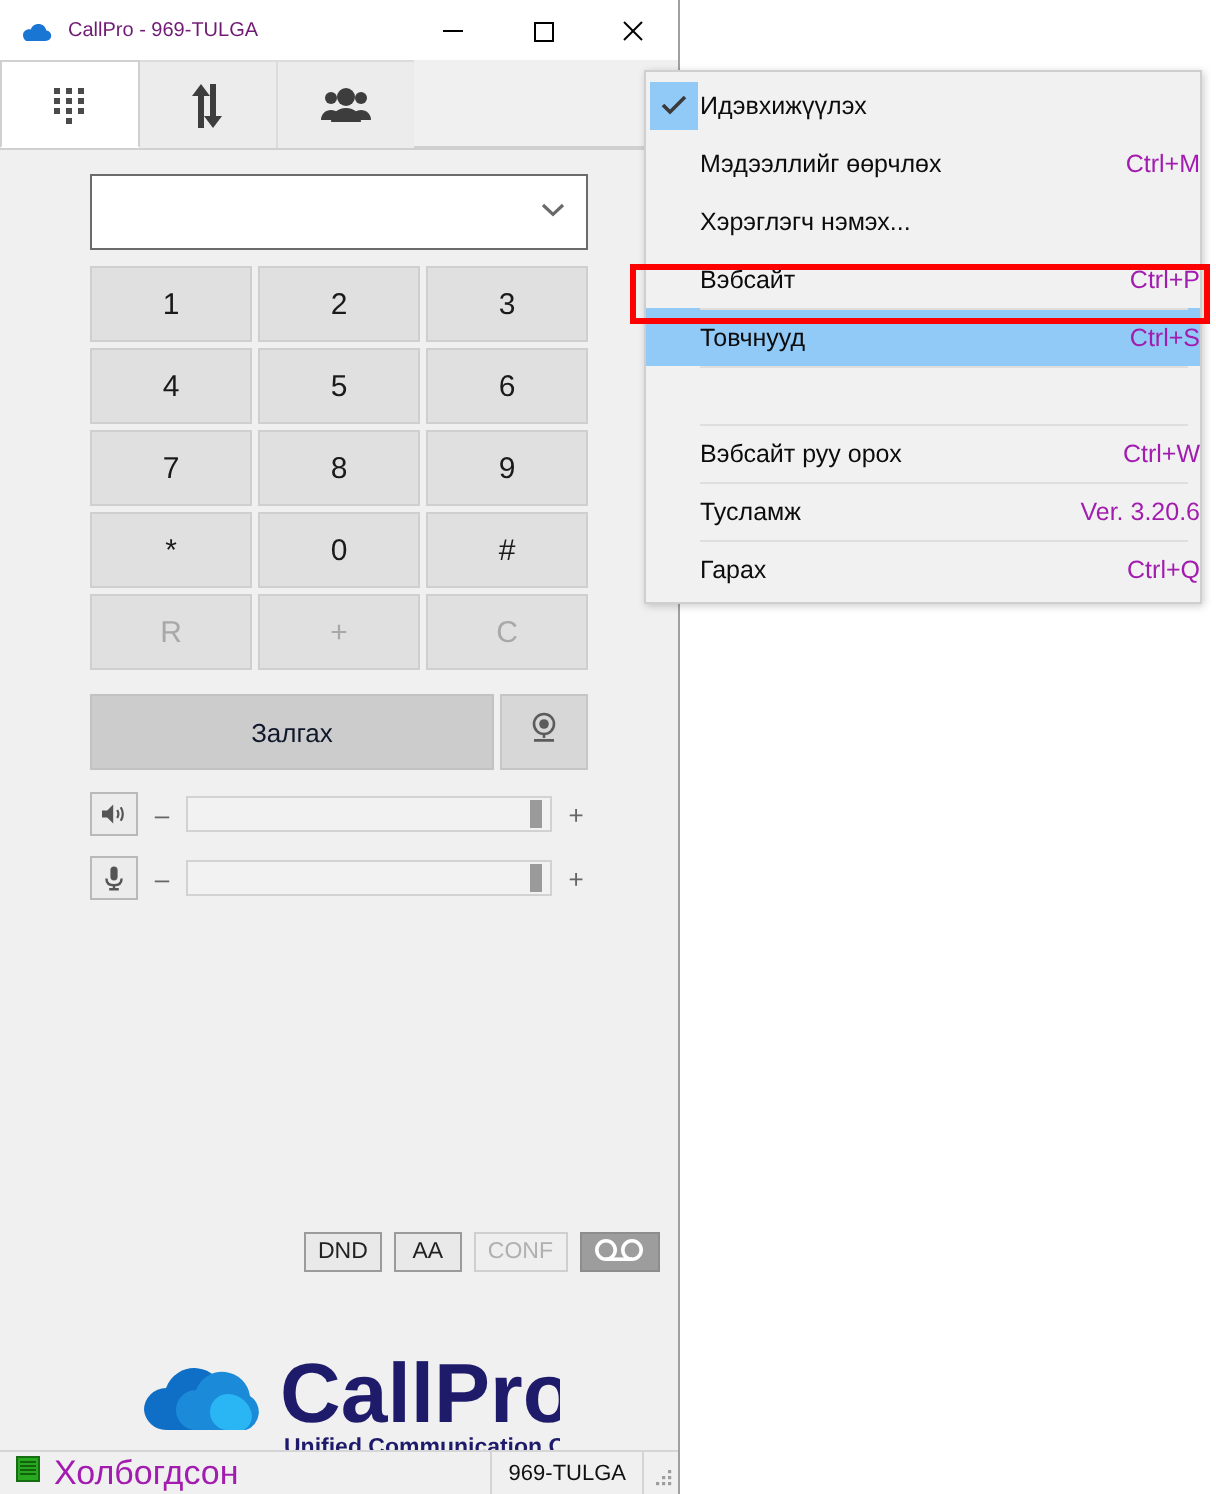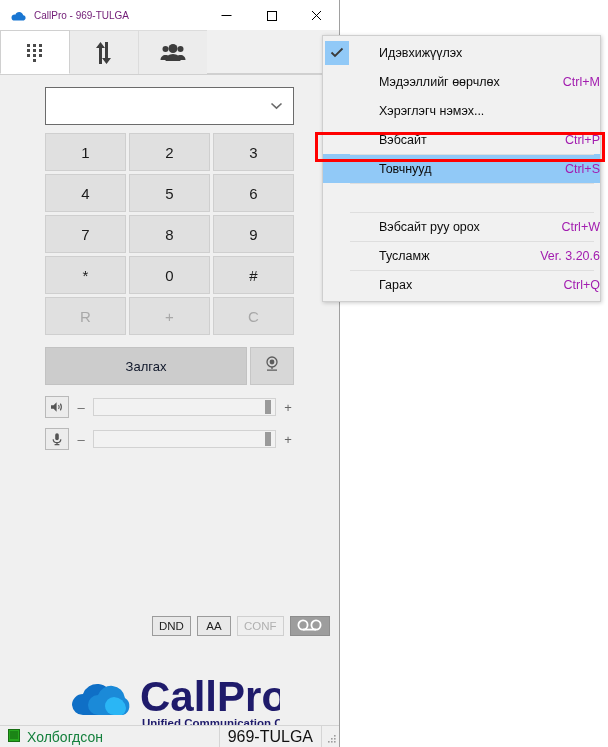--- a/index.html
+++ b/index.html
@@ -258,23 +258,23 @@
     border-top: 1px solid #d5d5d5;
     box-sizing: border-box;
     display: flex;
     align-items: center;
   }
   .st-left {
     display: flex; align-items: center; gap: 7px;
     padding-left: 8px;
     flex: 1;
   }
-  .st-text { font-size: 14px; color: #15803d; }
+  .st-text { font-size: 17px; color: #a21caf; }
   .st-ext {
-    font-size: 16px; color: #111;
+    font-size: 11px; color: #111;
     border-left: 1px solid #d5d5d5;
     border-right: 1px solid #d5d5d5;
     height: 21px;
     display:flex; align-items:center;
     padding: 0 8px;
   }
   .st-grip {
     width: 18px; height: 21px;
     display:flex; align-items:flex-end; justify-content:flex-end;
     padding: 0 3px 3px 0;
@@ -316,21 +316,20 @@
   .check-box {
     width: 24px; height: 24px;
     background: #91c9f7;
     display:flex; align-items:center; justify-content:center;
   }
   .menu-label {
     flex: 1;
     font-size: 12.5px;
     color: #0c0c0c;
     white-space: nowrap;
-    margin-left: 29px;
   }
   .menu-accel {
     font-size: 12.5px;
     color: #a21caf;
     white-space: nowrap;
   }
   .menu-item.highlighted {
     background: #91c9f7;
   }
   .menu-item.highlighted .menu-gutter { background:#91c9f7; }

